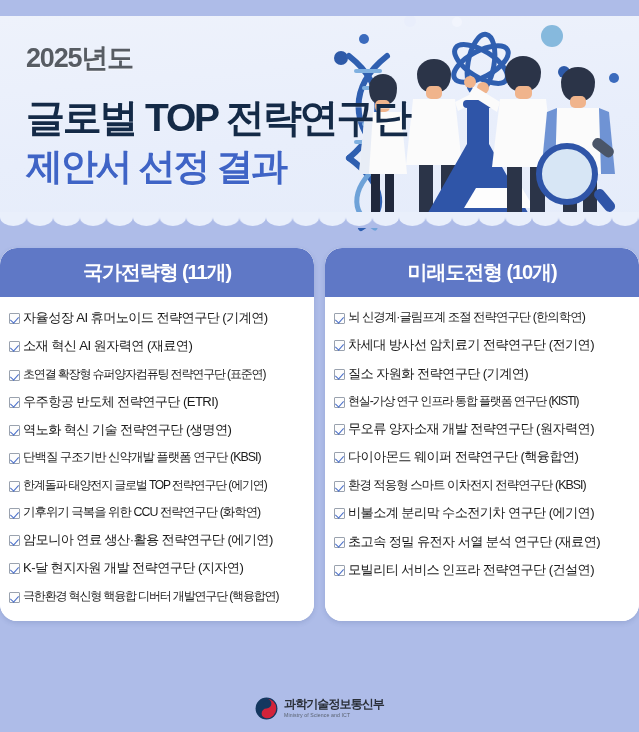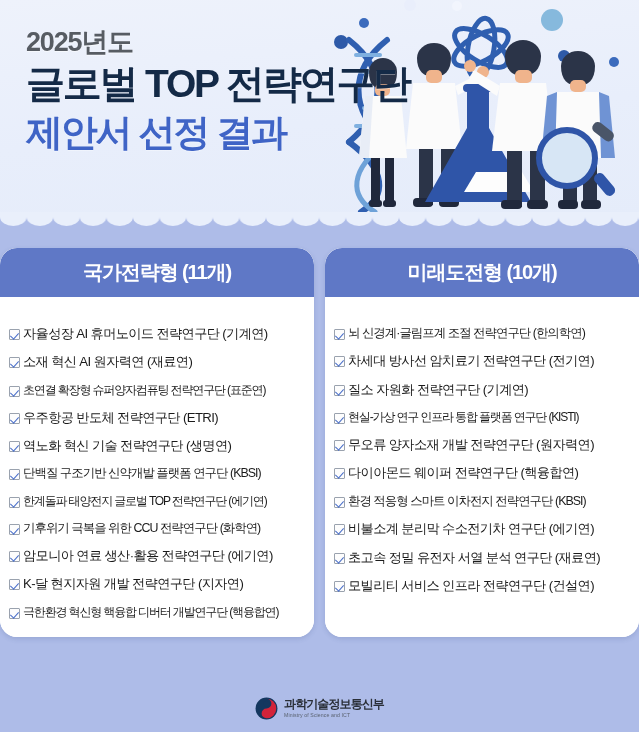--- a/index.html
+++ b/index.html
@@ -21,21 +21,21 @@
     position: relative;
     width: 639px;
     height: 732px;
     background: #aebce8;
     overflow: hidden;
   }
 
   
   .hero {
     position: absolute;
-    left: 0; top: 0;
+    left: 0; top: 16px;
     width: 639px;
     height: 218px;
     background: linear-gradient(175deg, #eef2fb 0%, #e8eefb 55%, #e5ecfa 100%);
     overflow: hidden;
   }
 
   .hero-title-block {
     position: absolute;
     left: 26px;
     top: 26px;
@@ -50,21 +50,21 @@
     line-height: 1.22;
     text-shadow: 0 1px 0 rgba(255,255,255,.55);
   }
 
   .t-main {
     font-size: 39px;
     font-weight: 800;
     color: #142a47;
     letter-spacing: -2.2px;
     line-height: 1.2;
-    margin-top: 2px;
+    margin-top: 20px;
     white-space: nowrap;
     text-shadow: 0 1px 0 rgba(255,255,255,.35);
   }
 
   .t-sub {
     font-size: 37px;
     font-weight: 800;
     color: #3f64c6;
     letter-spacing: -2.2px;
     line-height: 1.2;
@@ -129,21 +129,21 @@
     text-align: center;
     font-size: 20px;
     font-weight: 800;
     letter-spacing: -1.1px;
     padding: 11px 6px 11px;
     border-radius: 17px 17px 0 0;
   }
 
   .card-body {
     background: #ffffff;
-    padding: 29px 9px 15px 9px;
+    padding: 13px 9px 15px 9px;
     flex: 1;
   }
 
   .item {
     display: flex;
     align-items: flex-start;
     gap: 3px;
     padding: 0 0 2px 0;
     margin-bottom: 9.5px;
     font-size: 13.2px;

